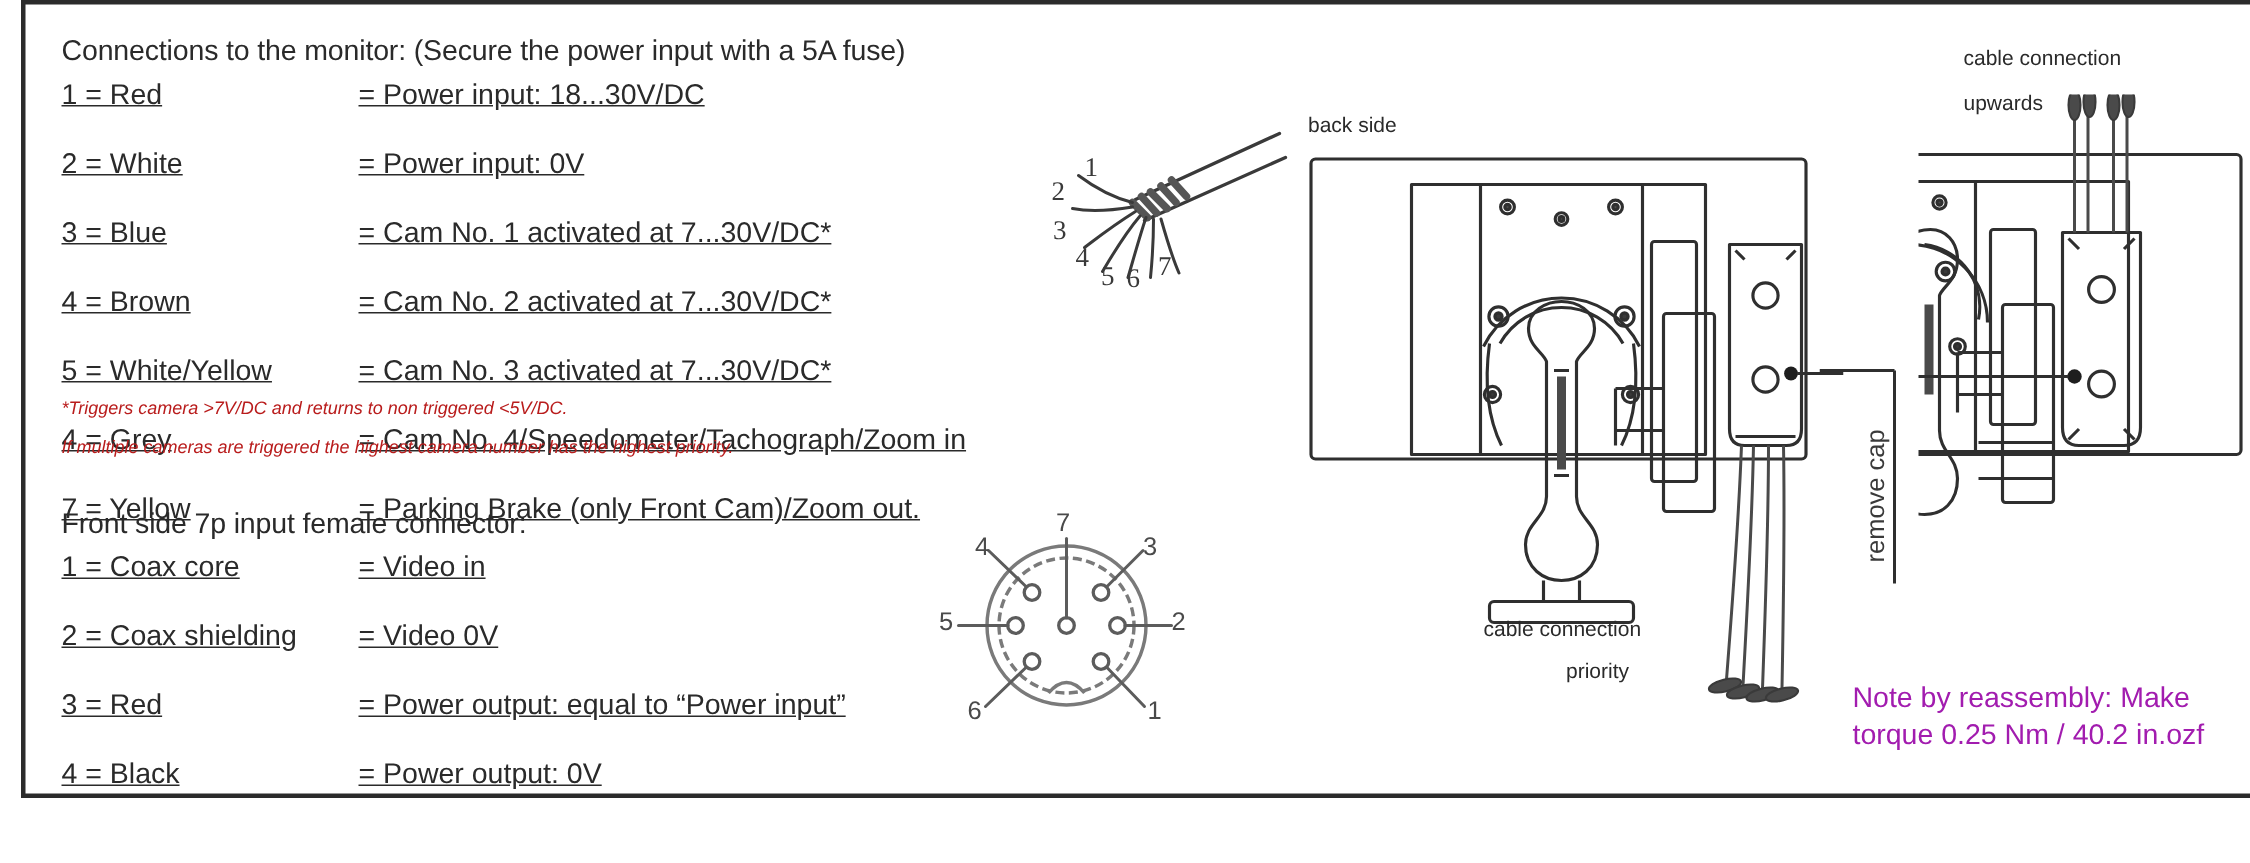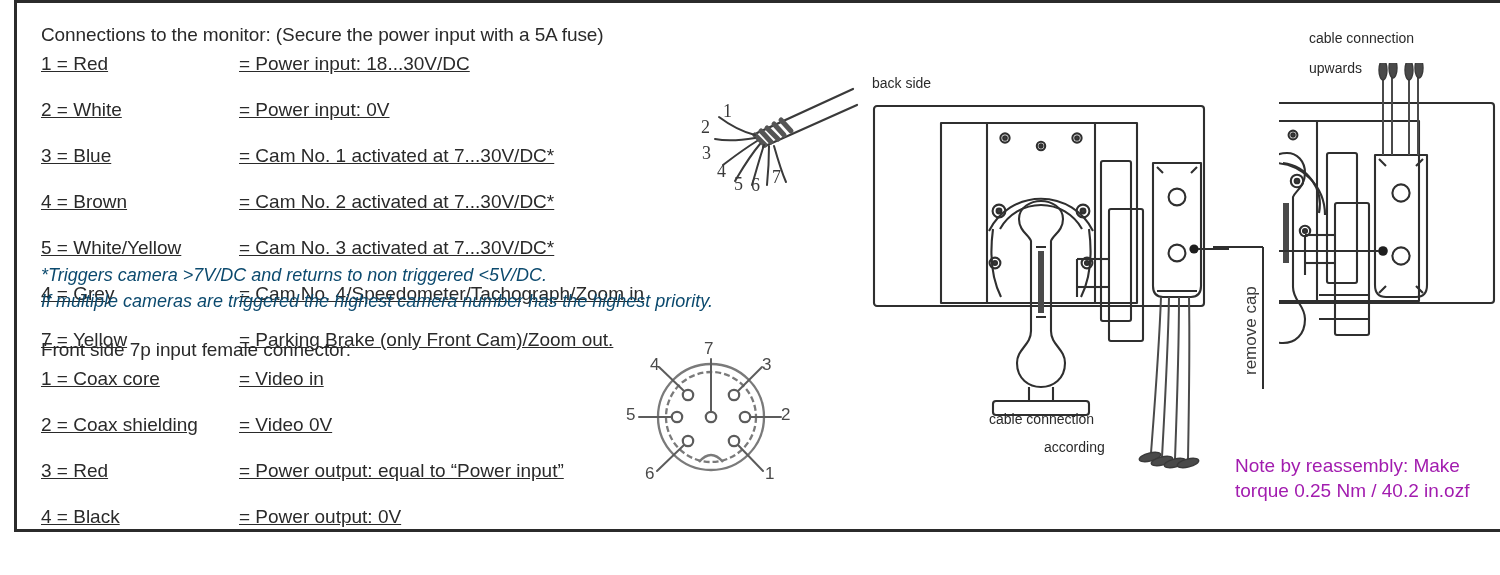--- a/index.html
+++ b/index.html
@@ -11,21 +11,21 @@
     height:532px;
     background:#ffffff;
     box-sizing:border-box;
     border:3px solid #2b2b2b;
     overflow:hidden;
     margin-left:14px;
   }
   .txt{position:absolute;white-space:pre;color:#2a2a2a;}
   .hdr{font-size:19px;letter-spacing:-0.1px;}
   .row{font-size:19px;text-decoration:underline;}
-  .ital{font-style:italic;font-size:18px;color:#0c4a6e;}
+  .ital{font-style:italic;font-size:12px;color:#b91c1c;}
   .lbl{font-size:14px;}
   .note{font-size:19px;text-align:left;line-height:1.33;color:#a21caf;}
   .pinnum{font-size:17px;color:#4a4a4a;}
   .wirenum{font-size:18px;color:#3a3a3a;font-family:"Liberation Serif",serif;}
   .rot{transform:rotate(-90deg);transform-origin:left top;font-size:17px;color:#3a3a3a;}
   svg{display:block;}
   .list-col-a{position:absolute;}
   .list-col-b{position:absolute;}
 </style>
 </head>
@@ -225,21 +225,21 @@
       <g fill="#4a4a4a" stroke="#3a3a3a" stroke-width="1.4">
         <ellipse cx="281" cy="356" rx="11" ry="4" transform="rotate(-14 281 356)"></ellipse>
         <ellipse cx="293" cy="360" rx="11" ry="4" transform="rotate(-14 293 360)"></ellipse>
         <ellipse cx="306" cy="362" rx="11" ry="4" transform="rotate(-14 306 362)"></ellipse>
         <ellipse cx="319" cy="362" rx="11" ry="4" transform="rotate(-14 319 362)"></ellipse>
       </g>
     </svg>
   </div>
 
   <div class="txt lbl" style="left:972px;top:408px;">cable connection</div>
-  <div class="txt lbl" style="left:1027px;top:436px;">according</div>
+  <div class="txt lbl" style="left:1027px;top:436px;">priority</div>
 
   <div style="position:absolute;left:1196px;top:238px;width:56px;height:150px;">
     <svg width="56" height="150" viewBox="0 0 56 150">
       <g stroke="#2f2f2f" stroke-width="2" fill="none">
         <path d="M0,6 L50,6"></path>
         <path d="M50,6 L50,148"></path>
       </g>
     </svg>
   </div>
   <div class="txt rot" style="left:1224px;top:372px;">remove cap</div>

